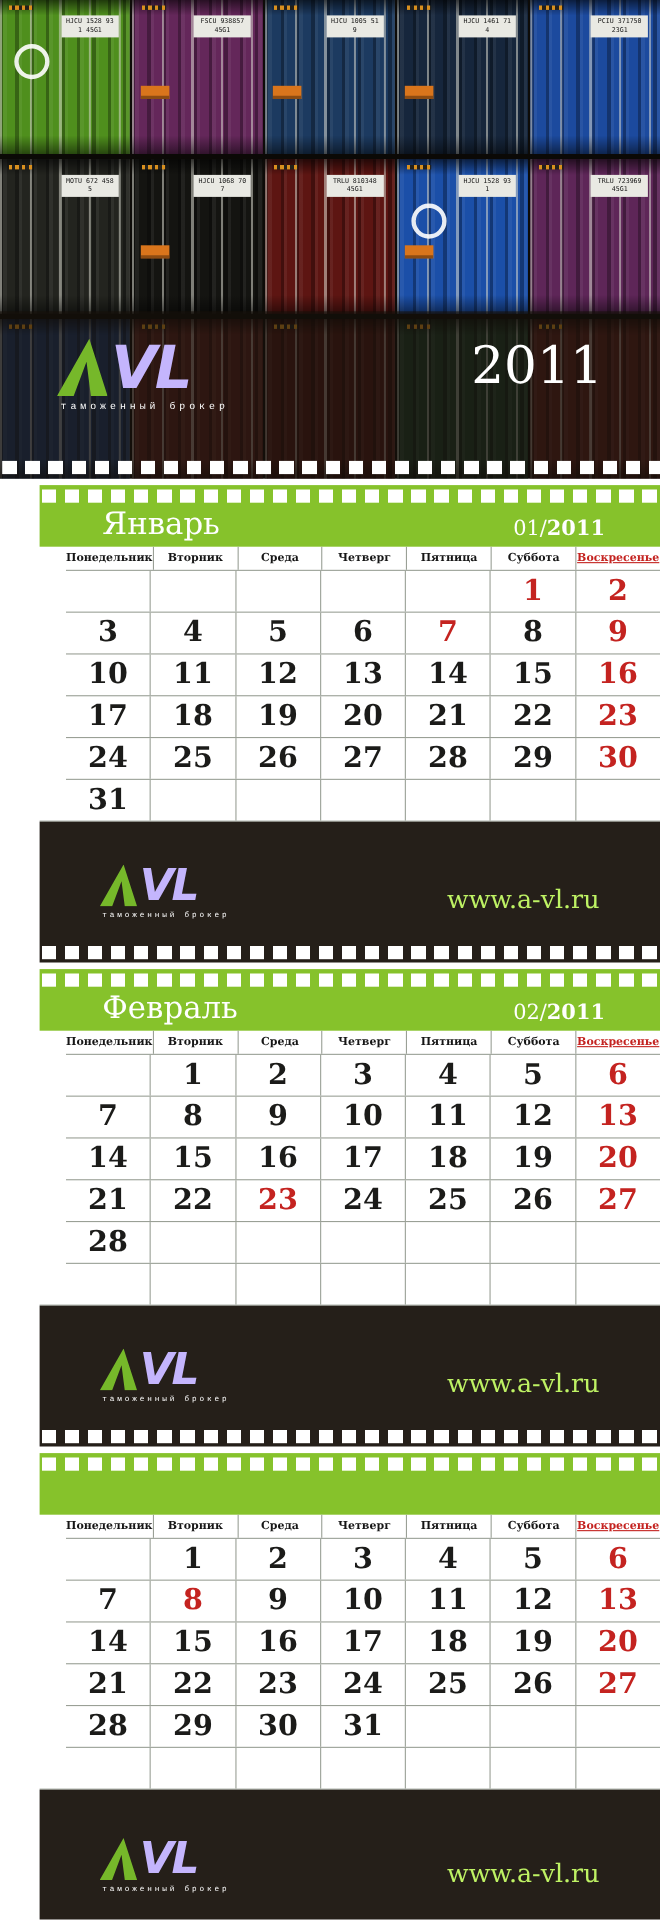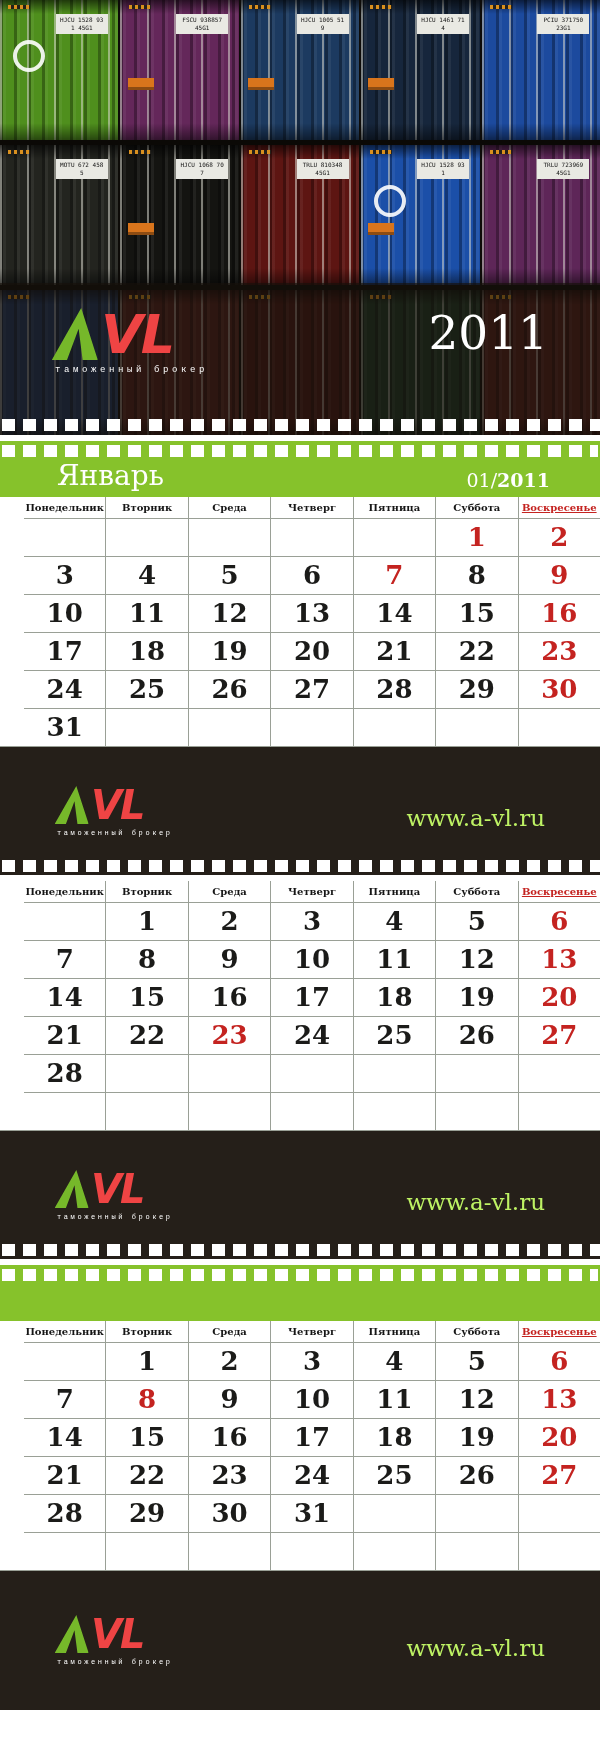--- a/index.html
+++ b/index.html
@@ -25,40 +25,40 @@
   .cring{position:absolute;top:40px;left:11%;width:24px;height:24px;border:4px solid rgba(255,255,255,.9);border-radius:50%;}
   .cbadge{position:absolute;left:6%;top:56%;width:26px;height:12px;background:#d9751c;
     box-shadow:inset 0 -3px 0 rgba(0,0,0,.35);}
   .photo-overlay{position:absolute;left:0;right:0;top:283px;bottom:0;background:rgba(24,17,11,.64);}
 
   
   .avl{display:flex;flex-direction:column;width:max-content;}
   .avl-row{display:flex;align-items:flex-end;font-family:"DejaVu Sans",sans-serif;font-weight:bold;font-style:italic;}
   .avl-a{display:inline-block;background:#76b82a;transform:skewX(-7deg);
     clip-path:polygon(50% 0,100% 100%,67% 100%,50% 40%,33% 100%,0 100%);}
-  .avl-vl{color:#ef4444;letter-spacing:-2px;line-height:.92;}
+  .avl-vl{color:#c4b5fd;letter-spacing:-2px;line-height:.92;}
   .avl-tag{color:#fff;font-family:Liberation Mono, monospace;margin-top:5px;white-space:nowrap;}
   .avl .avl-a{width:34px;height:38px;}
   .avl .avl-vl{font-size:40px;}
   .avl .avl-tag{font-size:7px;letter-spacing:2.6px;}
   .avl-lg .avl-a{width:46px;height:52px;}
   .avl-lg .avl-vl{font-size:54px;}
   .avl-lg .avl-tag{font-size:9px;letter-spacing:3.6px;}
   .brand-top{position:absolute;left:55px;top:308px;}
   .year{position:absolute;right:52px;top:305px;color:#fff;font-size:47px;font-weight:normal;}
 
   
   .perf{height:12px;background:repeating-linear-gradient(90deg,#fff 0 13px,transparent 13px 21px);}
   .perf-photo{position:absolute;left:2px;right:0;bottom:4px;}
   .perf-bar{position:absolute;left:2px;right:0;bottom:3px;}
   .perf-top{margin:4px 2px 0;}
   .divider{height:6px;background:#fff;flex:none;}
 
   
-  .month{flex:none;}
+  .month{flex:none;margin-left:36px;}
   .mhead{height:56px;background:#86c22b;display:flex;flex-direction:column;}
   .mtitle-row{flex:1;display:flex;align-items:flex-end;justify-content:space-between;
     padding:0 50px 7px 57px;color:#fff;}
   .mname{font-size:28px;line-height:1;}
   .mnum{font-size:19px;line-height:1;}
   .mnum b{font-weight:bold;}
   .grid{border-bottom:1px solid #9aa096;padding-left:24px;}
   .dayrow{display:flex;height:21px;}
   .dn{flex:1;text-align:center;line-height:22px;font-size:10px;font-weight:bold;color:#161616;
     border-right:1px solid #9aa096;}
@@ -229,20 +229,27 @@
               <span class="avl-vl">VL</span>
             </div>
             <div class="avl-tag">таможенный брокер</div>
           </div>
           <span class="site">www.a-vl.ru</span>
           <div class="perf perf-bar"></div>
         </div>
         <div class="divider"></div>
       </div>
       <div class="month">
+        <div class="mhead">
+          <div class="perf perf-top"></div>
+          <div class="mtitle-row">
+            <span class="mname">Февраль</span>
+            <span class="mnum"><span>02/</span><b>2011</b></span>
+          </div>
+        </div>
         <div class="grid">
           <div class="dayrow">
             <span class="dn">Понедельник</span>
             <span class="dn">Вторник</span>
             <span class="dn">Среда</span>
             <span class="dn">Четверг</span>
             <span class="dn">Пятница</span>
             <span class="dn">Суббота</span>
             <span class="dn sun">Воскресенье</span>
           </div>

